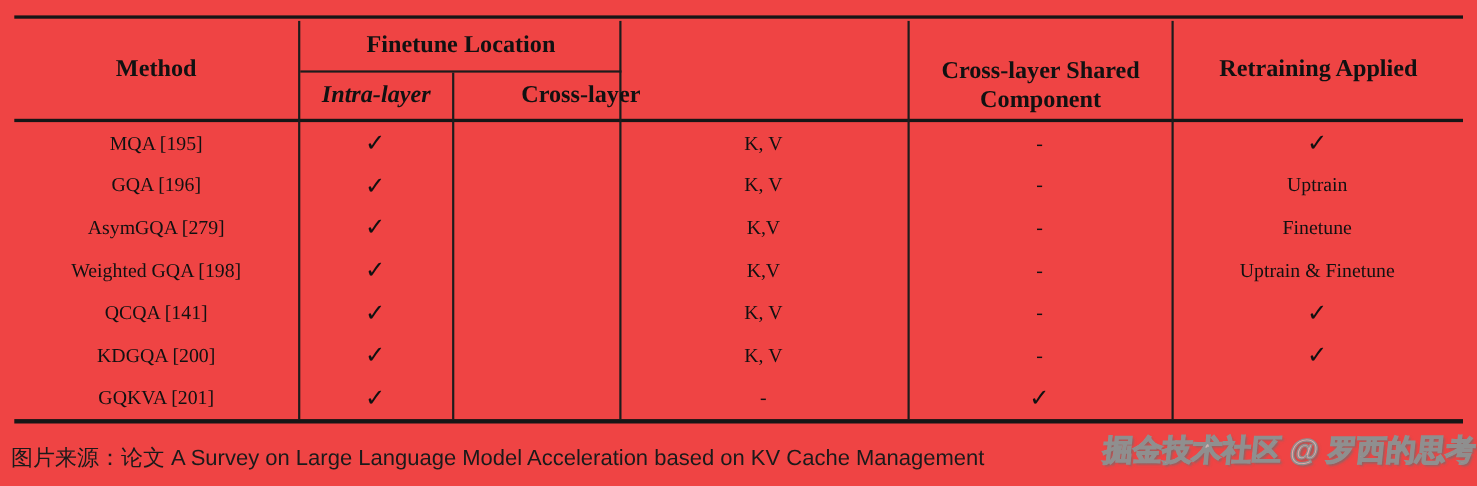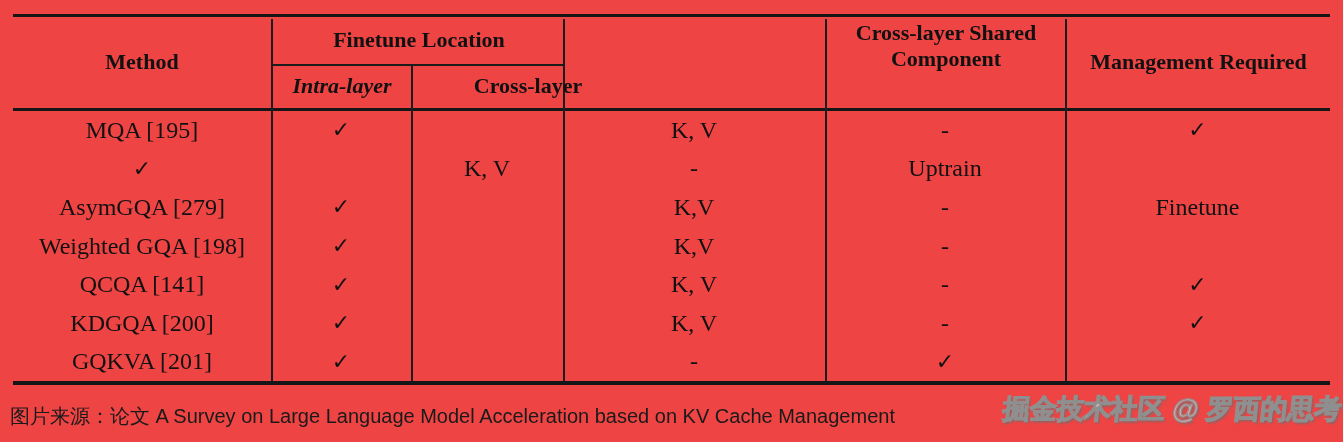--- a/index.html
+++ b/index.html
@@ -50,21 +50,21 @@
     text-align: center;
     font-weight: bold;
     font-size: 22px;
     line-height: 1.2;
   }
   .h-method    { left: 13px;   top: 17px; width: 258px; height: 90px; }
   .h-applied   { left: 273px;  top: 17px; width: 292px; height: 47px; }
   .h-intra     { left: 273px;  top: 66px; width: 138px; height: 41px; font-style: italic; }
   .h-cross     { left: 413px;  top: 66px; width: 150px; height: 41px; margin-left: 40px; }
   .h-grouped   { left: 565px;  top: 17px; width: 260px; height: 90px; padding: 0 14px; box-sizing: border-box; }
-  .h-shared    { left: 827px;  top: 1px; width: 238px; height: 90px; padding: 0 24px; box-sizing: border-box; text-align: center; }
+  .h-shared    { left: 827px;  top: 32px; width: 238px; height: 90px; padding: 0 24px; box-sizing: border-box; text-align: center; }
   .h-retrain   { left: 1067px; top: 17px; width: 263px; height: 90px; }
 
   
   .tbody {
     position: absolute;
     left: 13px;
     top: 111px;
     width: 1317px;
     height: 270px;
     display: flex;
@@ -72,21 +72,21 @@
   }
   .trow {
     flex: 1 1 0;
     display: grid;
     grid-template-columns: 258px 140px 152px 262px 240px 265px;
   }
   .tcell {
     display: flex;
     align-items: center;
     justify-content: center;
-    font-size: 24px;
+    font-size: 18px;
     white-space: nowrap;
   }
   .tcell.check { font-size: 22px; }
 
   
   .caption {
     position: absolute;
     left: 10px;
     top: 403px;
     font-family: "Liberation Sans", "DejaVu Sans", sans-serif;
@@ -123,34 +123,35 @@
   <div class="vrule v2"></div>
   <div class="vrule v3"></div>
   <div class="vrule v4"></div>
   <div class="vrule v5"></div>
 
   <div class="hcell h-method">Method</div>
   <div class="hcell h-applied">Finetune Location</div>
   <div class="hcell h-intra">Intra-layer</div>
   <div class="hcell h-cross">Cross-layer</div>
   <div class="hcell h-shared">Cross-layer Shared Component</div>
-  <div class="hcell h-retrain">Management Required</div>
+  <div class="hcell h-retrain">Retraining Applied</div>
 
   <div class="tbody">
 
     <div class="trow">
       <div class="tcell">MQA [195]</div>
       <div class="tcell check">✓</div>
       <div class="tcell"></div>
       <div class="tcell">K, V</div>
       <div class="tcell">-</div>
       <div class="tcell check">✓</div>
     </div>
 
     <div class="trow">
+      <div class="tcell">GQA [196]</div>
       <div class="tcell check">✓</div>
       <div class="tcell"></div>
       <div class="tcell">K, V</div>
       <div class="tcell">-</div>
       <div class="tcell">Uptrain</div>
     </div>
 
     <div class="trow">
       <div class="tcell">AsymGQA [279]</div>
       <div class="tcell check">✓</div>
@@ -159,20 +160,21 @@
       <div class="tcell">-</div>
       <div class="tcell">Finetune</div>
     </div>
 
     <div class="trow">
       <div class="tcell">Weighted GQA [198]</div>
       <div class="tcell check">✓</div>
       <div class="tcell"></div>
       <div class="tcell">K,V</div>
       <div class="tcell">-</div>
+      <div class="tcell">Uptrain &amp; Finetune</div>
     </div>
 
     <div class="trow">
       <div class="tcell">QCQA [141]</div>
       <div class="tcell check">✓</div>
       <div class="tcell"></div>
       <div class="tcell">K, V</div>
       <div class="tcell">-</div>
       <div class="tcell check">✓</div>
     </div>

